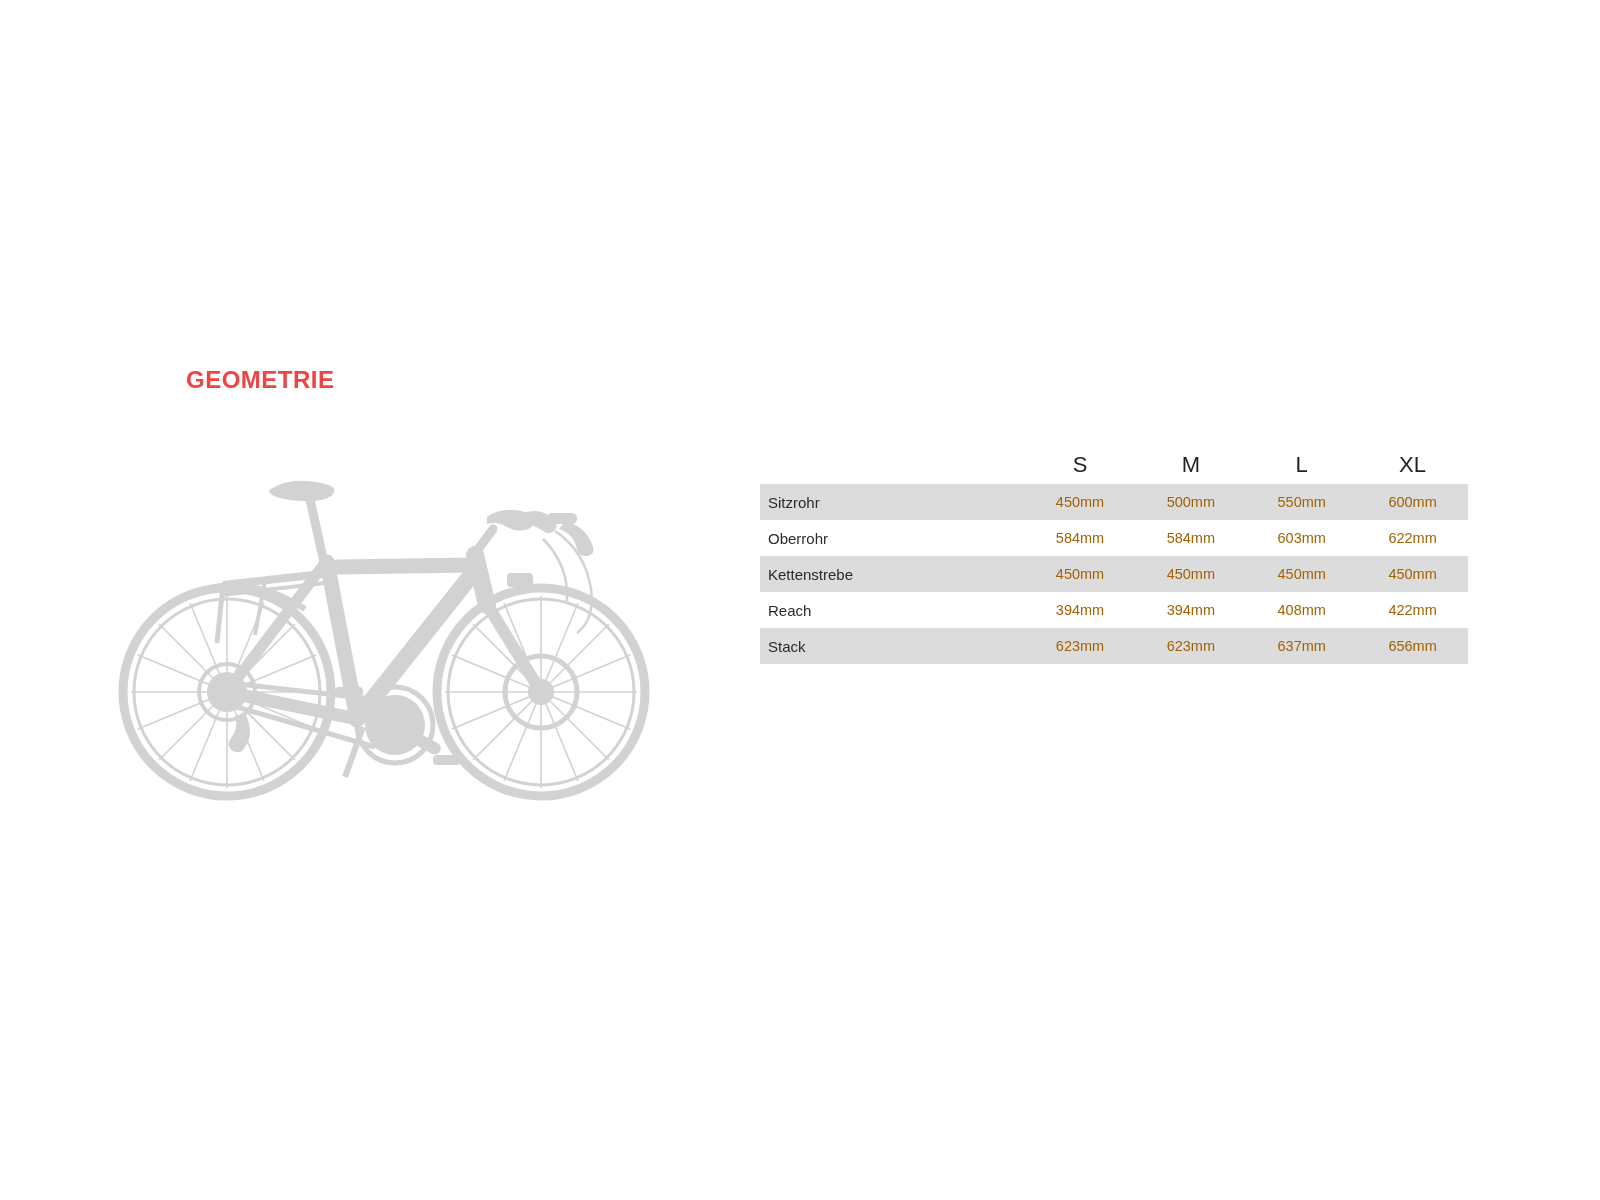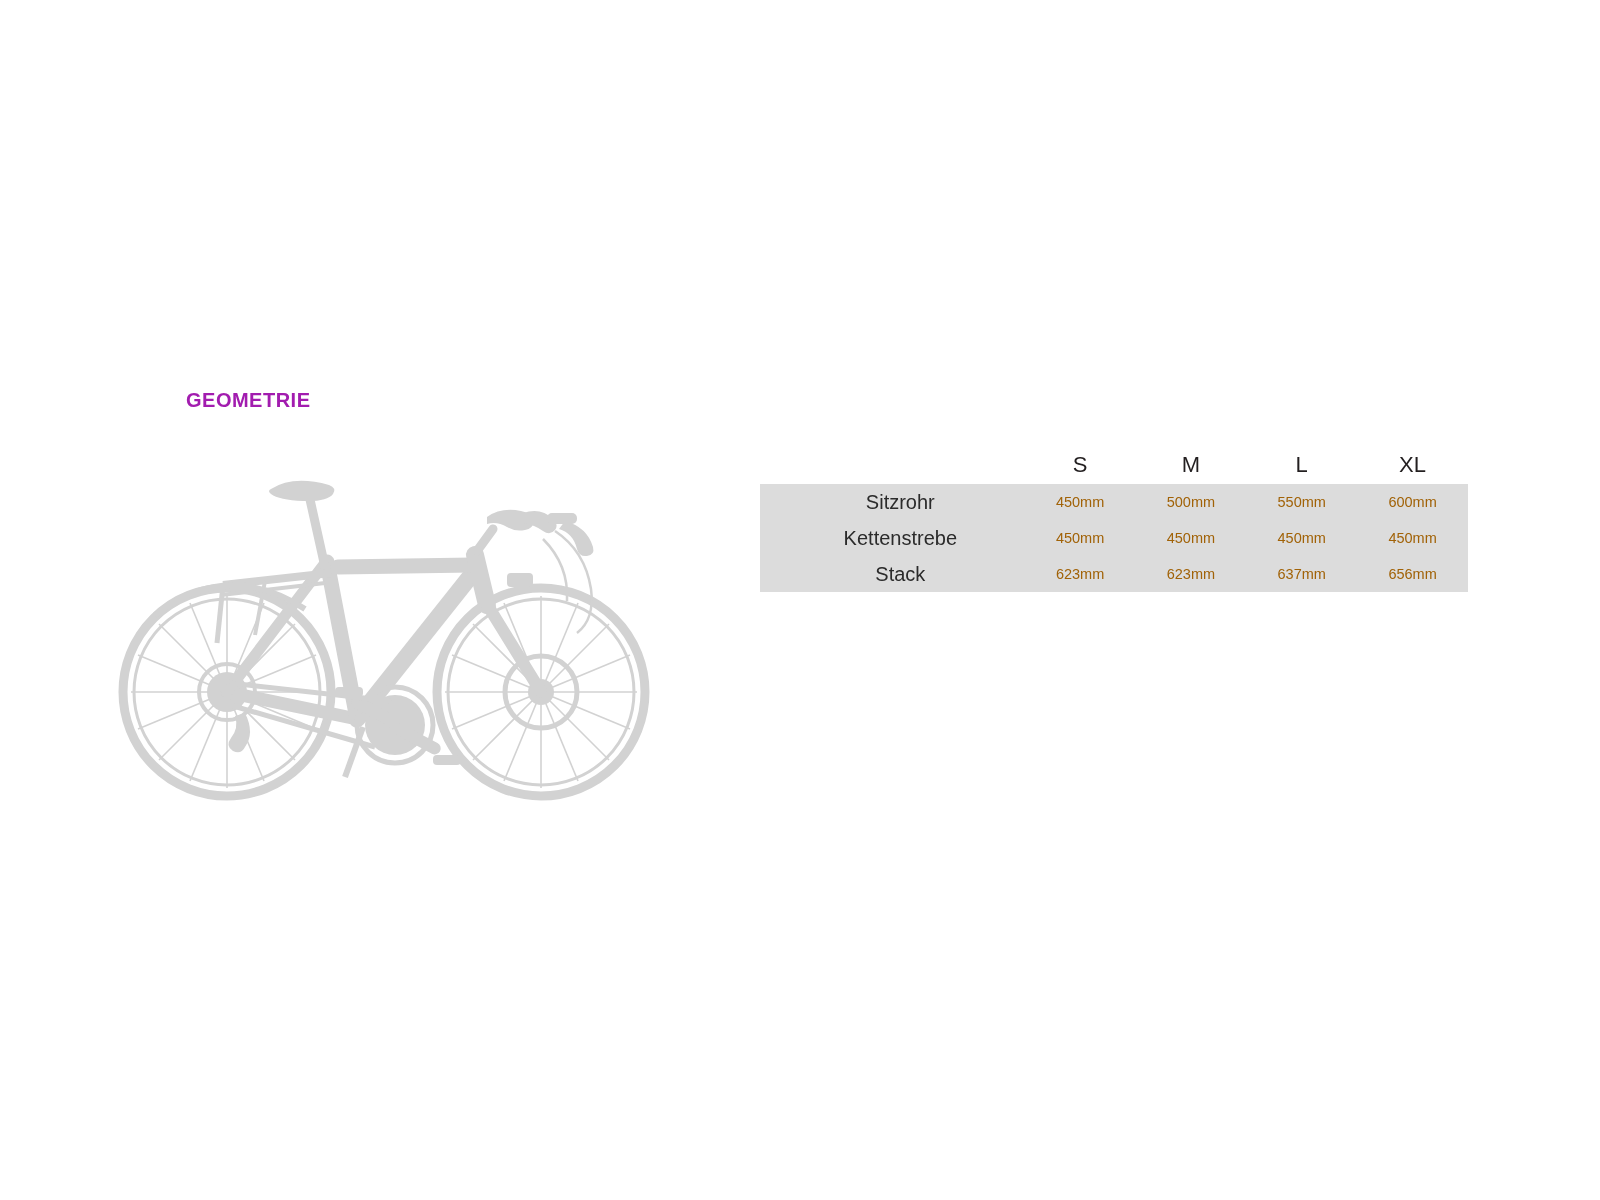--- a/index.html
+++ b/index.html
@@ -12,25 +12,25 @@
     height: 1200px;
     position: relative;
     font-family: "Liberation Sans", sans-serif;
     color: #231f20;
     overflow: hidden;
   }
 
   #page-title {
     position: absolute;
     left: 186px;
-    top: 376px;
-    font-size: 20px;
+    top: 350px;
+    font-size: 24px;
     font-weight: 700;
     letter-spacing: 0.5px;
-    color: #a21caf;
+    color: #ef4444;
   }
 
   #bike-figure {
     position: absolute;
     left: 95px;
     top: 455px;
     width: 570px;
     height: 360px;
   }
 
@@ -58,23 +58,23 @@
     font-weight: 400;
   }
   #geometry-table thead th.lbl {
     width: 265px;
   }
   #geometry-table thead th.sz {
     width: 111px;
     text-align: center;
   }
   #geometry-table tbody td.lbl {
-    padding-left: 16px;
-    text-align: center;
-    font-size: 20px;
+    padding-left: 8px;
+    text-align: left;
+    font-size: 15px;
     color: #2b2b2b;
   }
   #geometry-table tbody td.val {
     text-align: center;
     font-size: 14.5px;
     color: #a16207;
   }
   #geometry-table tbody tr.shaded td {
     background: #dcdcdc;
   }
@@ -218,26 +218,40 @@
     </tr>
   </thead>
   <tbody>
     <tr class="shaded">
       <td class="lbl">Sitzrohr</td>
       <td class="val">450mm</td>
       <td class="val">500mm</td>
       <td class="val">550mm</td>
       <td class="val">600mm</td>
     </tr>
+    <tr class="plain">
+      <td class="lbl">Oberrohr</td>
+      <td class="val">584mm</td>
+      <td class="val">584mm</td>
+      <td class="val">603mm</td>
+      <td class="val">622mm</td>
+    </tr>
     <tr class="shaded">
       <td class="lbl">Kettenstrebe</td>
       <td class="val">450mm</td>
       <td class="val">450mm</td>
       <td class="val">450mm</td>
       <td class="val">450mm</td>
+    </tr>
+    <tr class="plain">
+      <td class="lbl">Reach</td>
+      <td class="val">394mm</td>
+      <td class="val">394mm</td>
+      <td class="val">408mm</td>
+      <td class="val">422mm</td>
     </tr>
     <tr class="shaded">
       <td class="lbl">Stack</td>
       <td class="val">623mm</td>
       <td class="val">623mm</td>
       <td class="val">637mm</td>
       <td class="val">656mm</td>
     </tr>
   </tbody>
 </table>

